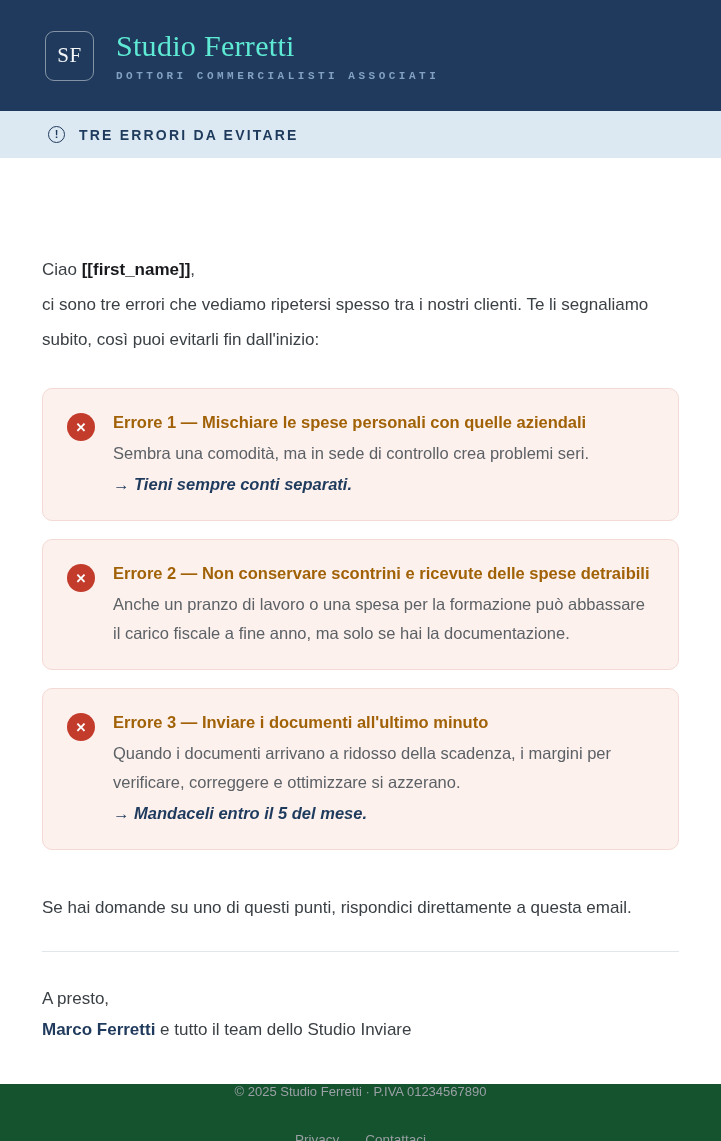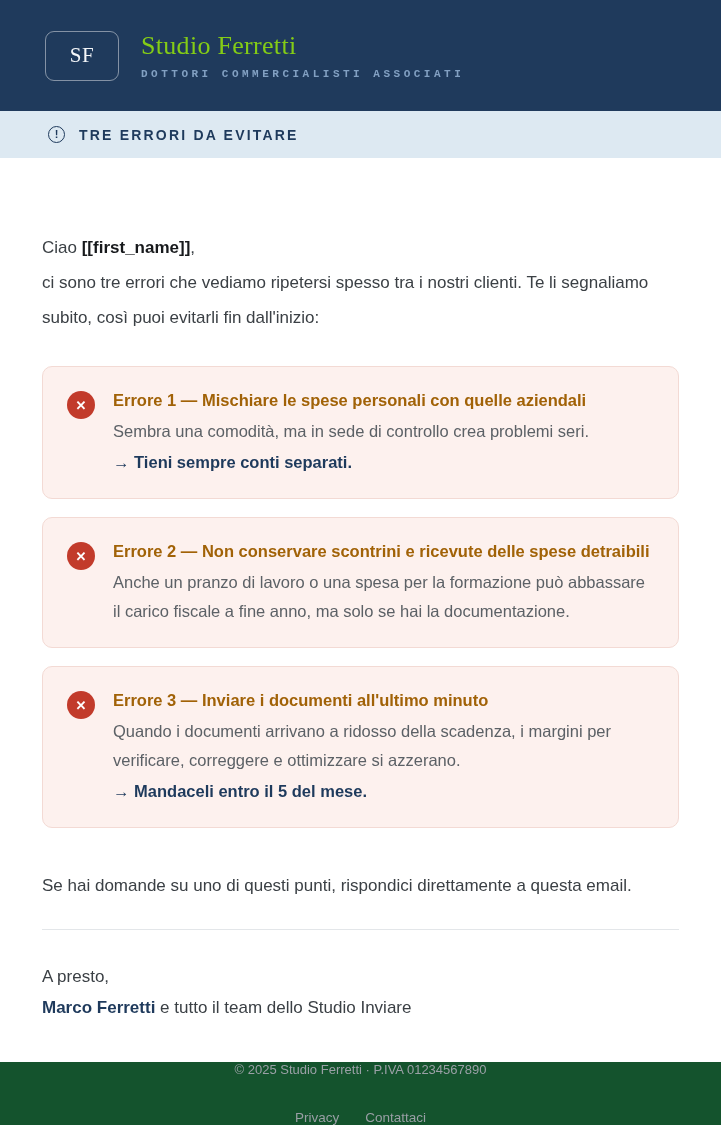--- a/index.html
+++ b/index.html
@@ -15,36 +15,36 @@
   .header {
     background: #1f3a5c;
     display: flex;
     align-items: center;
     gap: 22px;
     padding: 30px 45px 30px;
     height: 111px;
   }
   .logo-box {
     flex: none;
-    width: 74px;
+    width: 49px;
     height: 50px;
     border: 1px solid rgba(255,255,255,0.45);
     border-radius: 9px;
     display: flex;
     align-items: center;
     justify-content: center;
     font-family: "Liberation Serif", serif;
     font-size: 21px;
     color: #f4f6f9;
     letter-spacing: 0.5px;
   }
   .brand-name {
     font-family: "Liberation Serif", serif;
-    font-size: 26px;
-    color: #84cc16;
+    font-size: 30px;
+    color: #5eead4;
     letter-spacing: 0.3px;
     margin-bottom: 7px;
   }
   .brand-tagline {
     font-size: 11px;
     letter-spacing: 3.5px;
     color: #82a0c2;
     font-weight: 600;
     font-family: Liberation Mono, monospace;
   }
@@ -73,21 +73,21 @@
     line-height: 1;
   }
   .banner-label {
     font-size: 14px;
     font-weight: 700;
     letter-spacing: 2.2px;
     color: #1e3a5c;
   }
 
   
-  .main { padding: 72px 42px 39px; }
+  .main { padding: 72px 42px 39px; margin-top: 22px; }
   .para {
     font-size: 17px;
     line-height: 35px;
     color: #3b4045;
   }
   .para strong { color: #17191c; }
 
   .cards { margin-top: 31px; }
   .card {
     background: #fdf1ee;
@@ -125,20 +125,21 @@
     font-size: 16.5px;
     color: #5c6166;
     line-height: 29px;
   }
   .card-tip {
     font-size: 16.5px;
     font-weight: 700;
     color: #1e3a5c;
     line-height: 29px;
     margin-top: 2px;
+    font-style: italic;
   }
 
   .outro { margin-top: 40px; }
 
   .divider {
     border: none;
     border-top: 1px solid #e3e6e9;
     margin: 26px 0 31px;
   }
 

